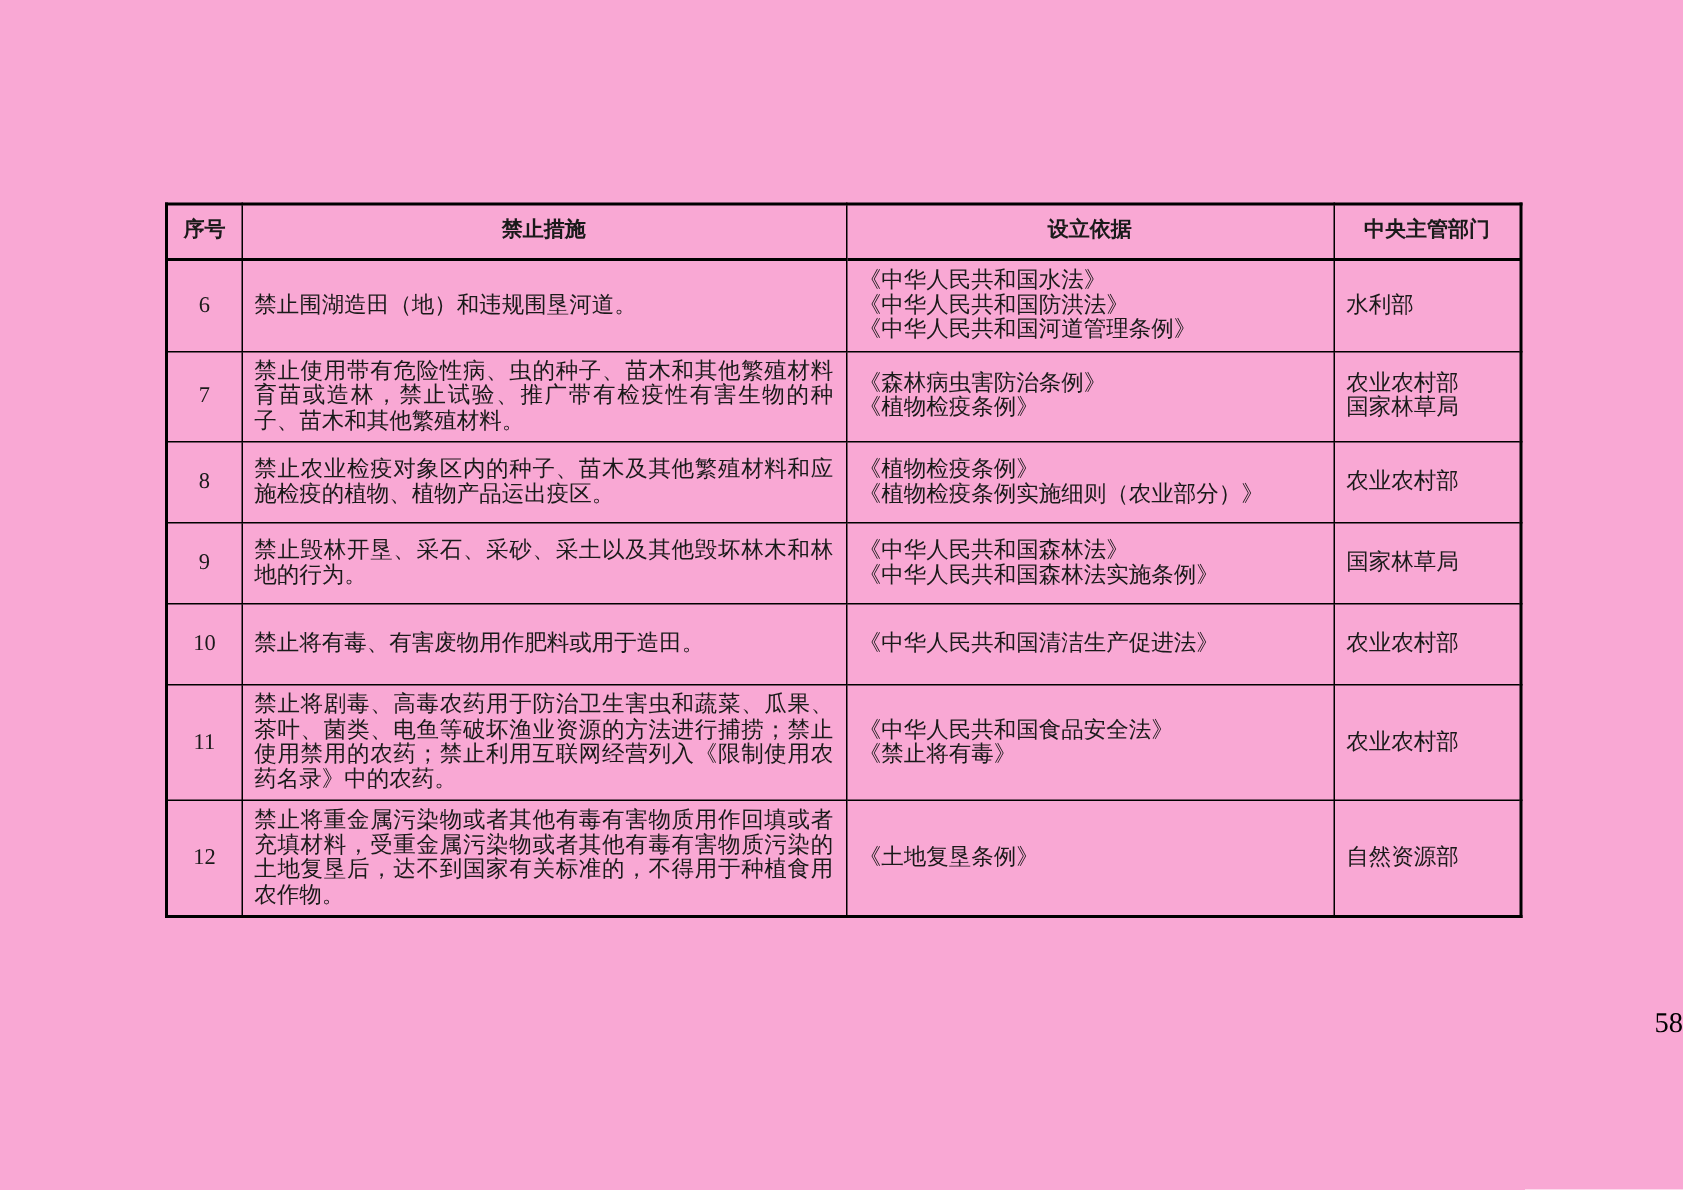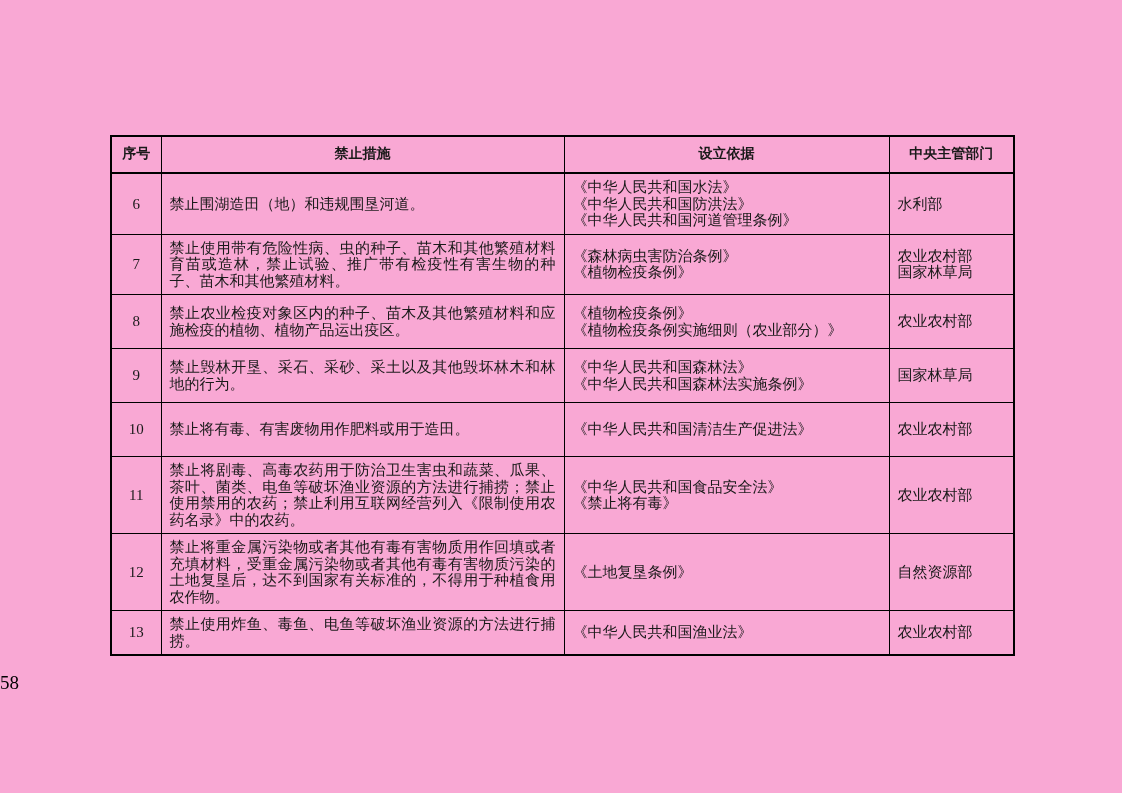--- a/index.html
+++ b/index.html
@@ -66,21 +66,21 @@
   #table-body tr:nth-child(5){ height: 54px; padding-left: 39px; }
   #table-body tr:nth-child(6){ height: 72px; }
   #table-body tr:nth-child(7){ height: 67px; }
   #table-body tr:nth-child(8){ height: 40px; }
   #table-body tr:nth-child(9){ height: 40px; }
   .page-number {
     position: absolute;
     top: 672px;
     left: 0;
     width: 100%;
-    text-align: left;
+    text-align: right;
     font-size: 19px;
     font-family: "Liberation Serif", "DejaVu Serif", serif;
     color: #000;
   }
 </style>
 </head>
 <body>
 
 <div class="page">
   <table class="prohibition-table">
@@ -169,26 +169,16 @@
         <tr>
           <td class="col-no">12</td>
           <td class="col-measure">禁止将重金属污染物或者其他有毒有害物质用作回填或者充填材料，受重金属污染物或者其他有毒有害物质污染的土地复垦后，达不到国家有关标准的，不得用于种植食用农作物。</td>
           <td class="col-basis">
             <div>《土地复垦条例》</div>
           </td>
           <td class="col-dept">
             <div>自然资源部</div>
           </td>
         </tr>
-        <tr>
-          <td class="col-no">13</td>
-          <td class="col-measure">禁止使用炸鱼、毒鱼、电鱼等破坏渔业资源的方法进行捕捞。</td>
-          <td class="col-basis">
-            <div>《中华人民共和国渔业法》</div>
-          </td>
-          <td class="col-dept">
-            <div>农业农村部</div>
-          </td>
-        </tr>
       </tbody>
   </table>
   <div class="page-number">58</div>
 </div>
 
 </body></html>

